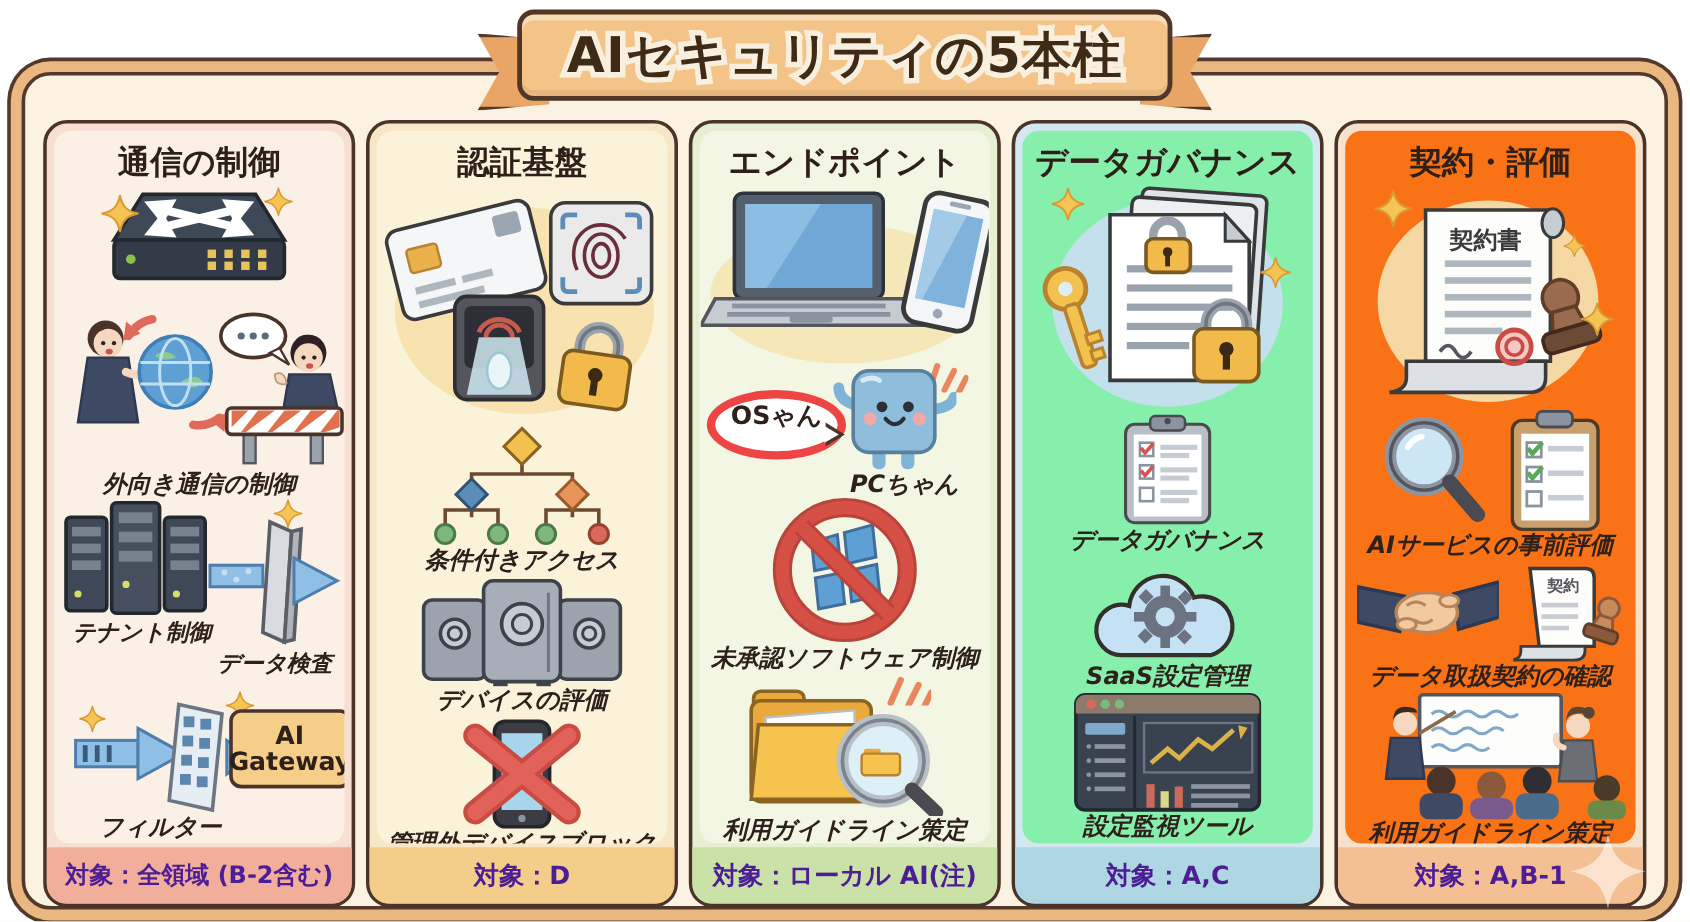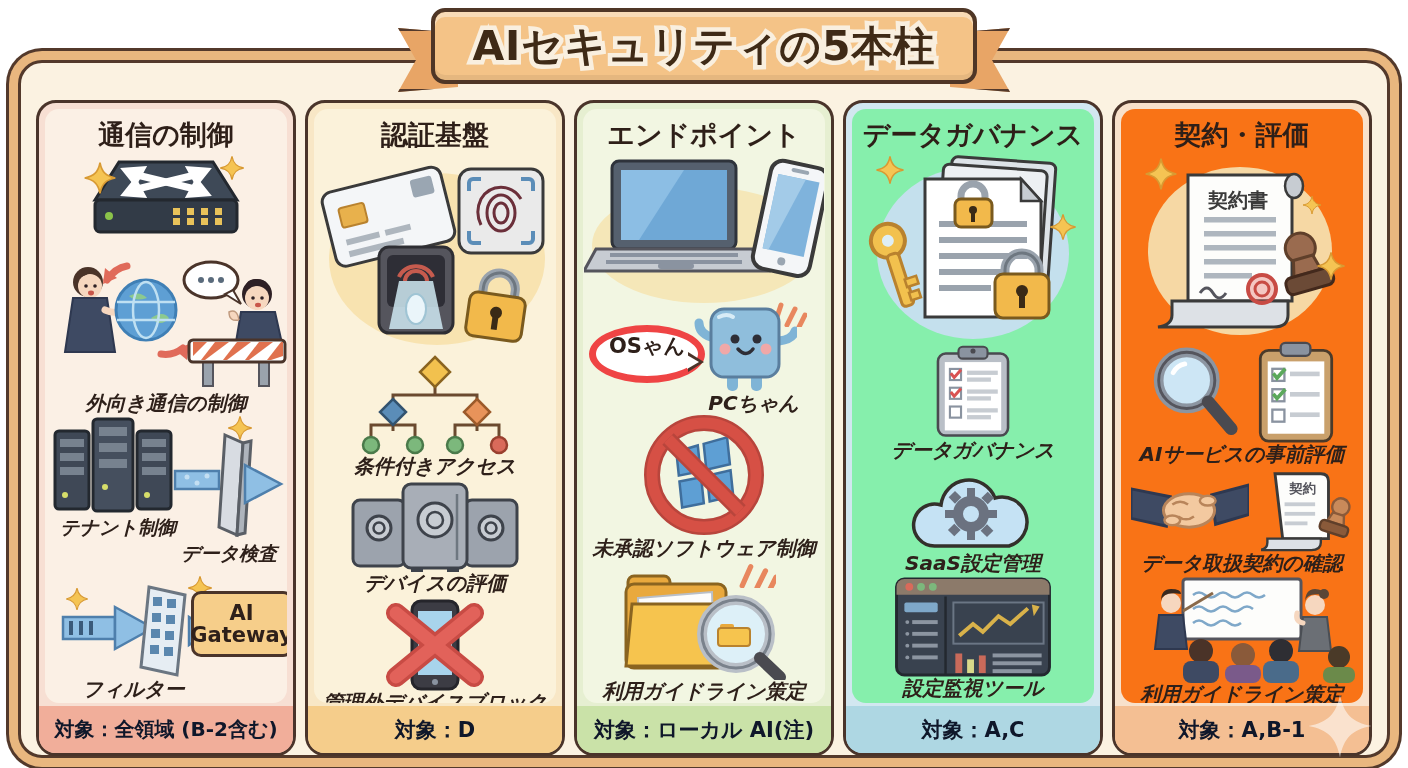--- a/index.html
+++ b/index.html
@@ -35,21 +35,21 @@
   
   .cols { position:absolute; left:36px; top:100px; width:1336px; height:656px; display:flex; gap:9px; z-index:2; }
   .col { position:relative; flex:1; border:3px solid #4A342A; border-radius:20px;padding-left:10px; }
   .panel {
     position:absolute; left:6px; right:6px; top:6px; bottom:50px;
     border-radius:14px; display:flex; flex-direction:column; align-items:center; overflow:hidden;
   }
   .footer-band {
     position:absolute; left:0; right:0; bottom:0; height:47px;
     border-radius:0 0 16px 16px; display:flex; align-items:center; justify-content:center;
-    font-size:21px; font-weight:800; color:#0f172a; white-space:nowrap;
+    font-size:21px; font-weight:800; color:#4c1d95; white-space:nowrap;
   }
   .c1 { background:#F7DFD3; } .c1 .panel { background:#FBF0E5; } .c1 .footer-band { background:#F1AE9A; font-size:20px; }
   .c2 { background:#F8E7C6; } .c2 .panel { background:#FBF2DA; } .c2 .footer-band { background:#F5CD8B; }
   .c3 { background:#E6EFD1; } .c3 .panel { background:#F2F6E2; } .c3 .footer-band { background:#CAE2A8; }
   .c4 { background:#D2E7F0; } .c4 .panel { background:#86efac; } .c4 .footer-band { background:#AED7E3; }
   .c5 { background:#F8E1CB; } .c5 .panel { background:#f97316; } .c5 .footer-band { background:#F4BF93; }
 
   .col-header { margin:8px 0 2px; font-size:27px; font-weight:800; color:#2E1F18; white-space:nowrap; }
   .label { font-size:20px; font-weight:800; color:#2E201A; text-align:center; line-height:1.15; white-space:nowrap;font-style:italic; }
   .label.sm { font-size:19px;text-align:center; }

